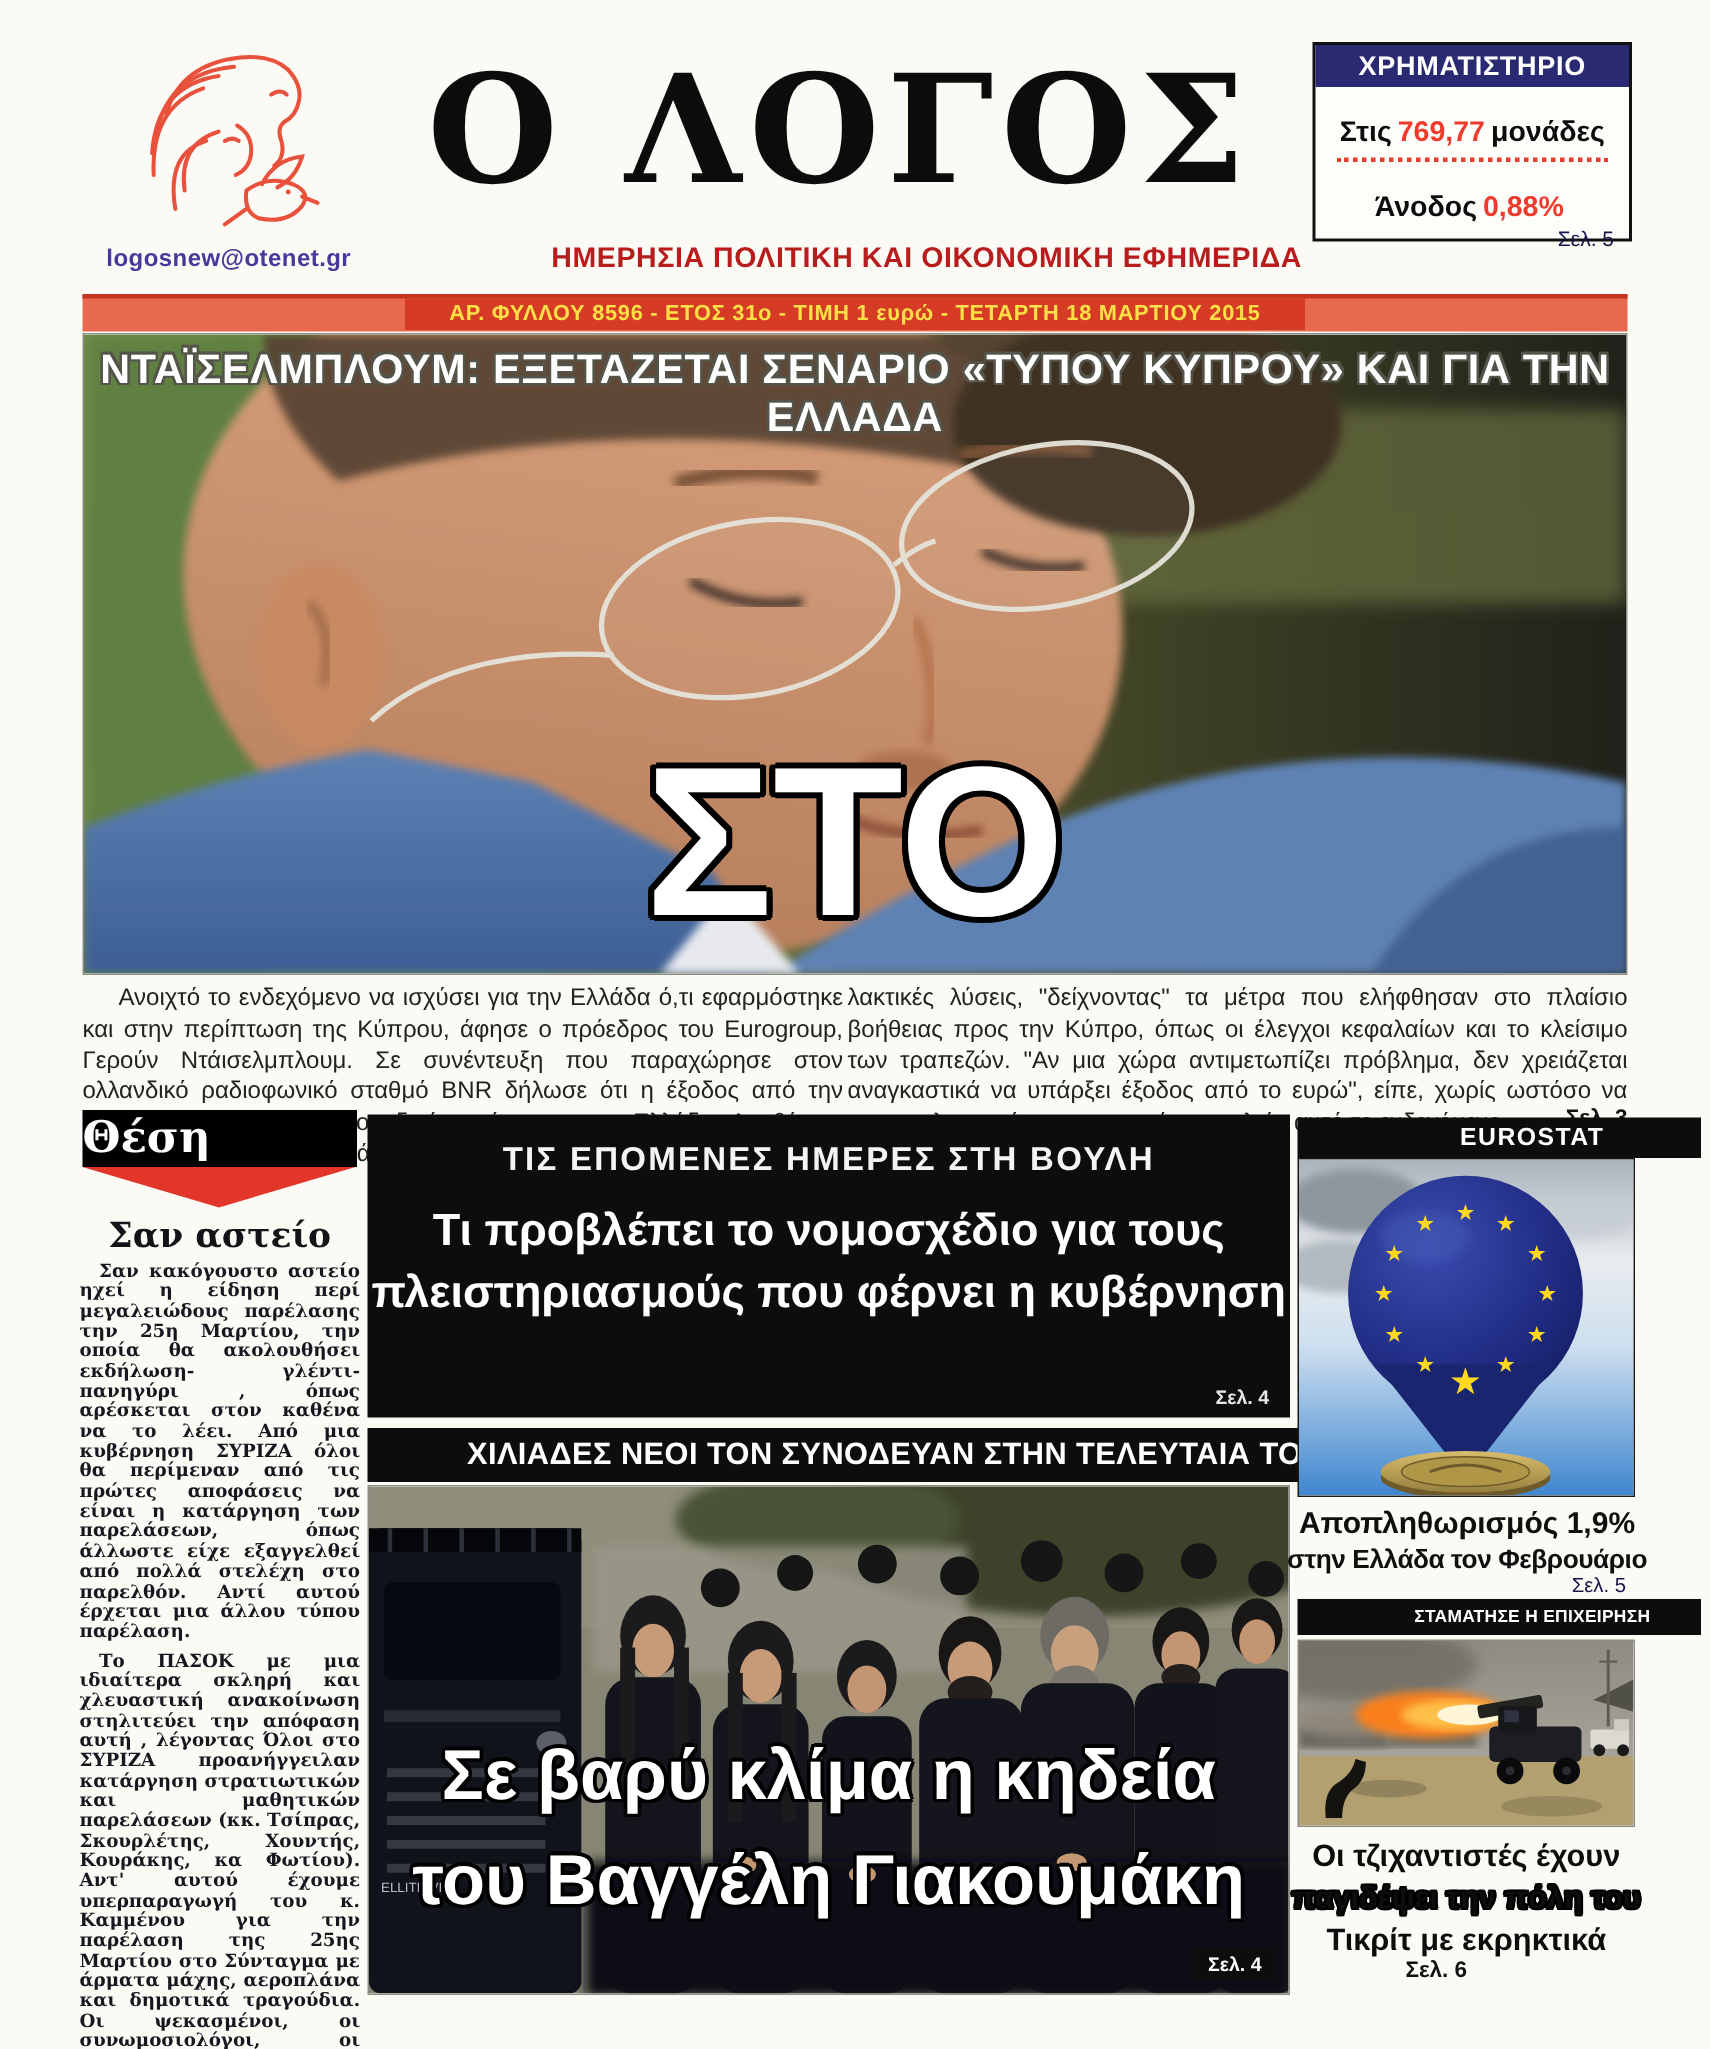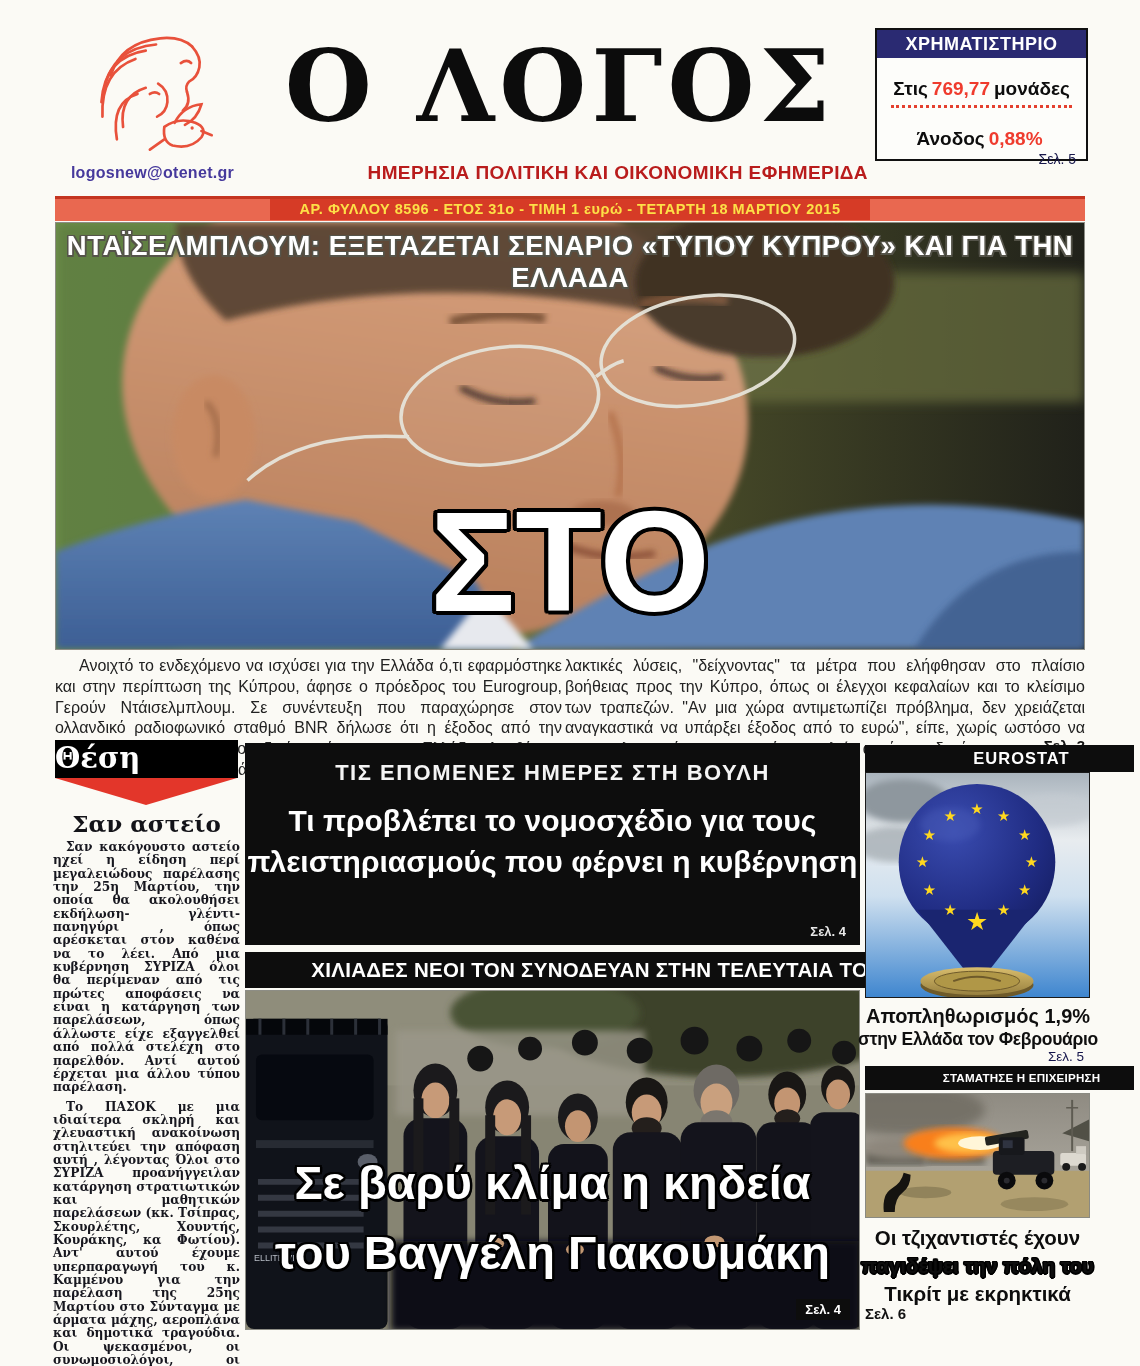--- a/index.html
+++ b/index.html
@@ -105,21 +105,21 @@
         font-weight:bold;font-size:17.5px;letter-spacing:-.3px;color:#0f0f0f;}
   .euro-ref{position:absolute;left:865px;top:1049px;width:219px;text-align:right;
         font-size:13.5px;color:#14144a;}
   .tikrit-strip{left:865px;top:1066px;width:225px;height:24px;font-size:11.6px;line-height:24px;letter-spacing:.2px;}
   .tikrit-photo{position:absolute;left:865px;top:1093px;width:225px;height:125px;overflow:hidden;
         border:1px solid #8a8a82;box-sizing:border-box;}
   .tikrit-photo svg{width:100%;height:100%;display:block;}
   .tik-l{position:absolute;left:855px;width:245px;text-align:center;font-weight:bold;
         font-size:20.5px;line-height:1;color:#0d0d0d;}
   .tik1{top:1228px;} .tik2{top:1256px;} .tik3{top:1284px;}
-  .tik-ref{position:absolute;left:865px;top:1305px;width:185px;text-align:left;
+  .tik-ref{position:absolute;left:865px;top:1305px;width:185px;text-align:center;
         font-weight:bold;font-size:15px;color:#111;}
 </style>
 </head>
 <body>
 
 <div class="page">
 
   <svg class="logo-svg" viewBox="0 0 120 130">
     <g stroke="#e8513b" stroke-width="2.6" fill="none" stroke-linecap="round">
       <path d="M18,46 Q28,14 66,10 Q86,8 97,18"></path>

